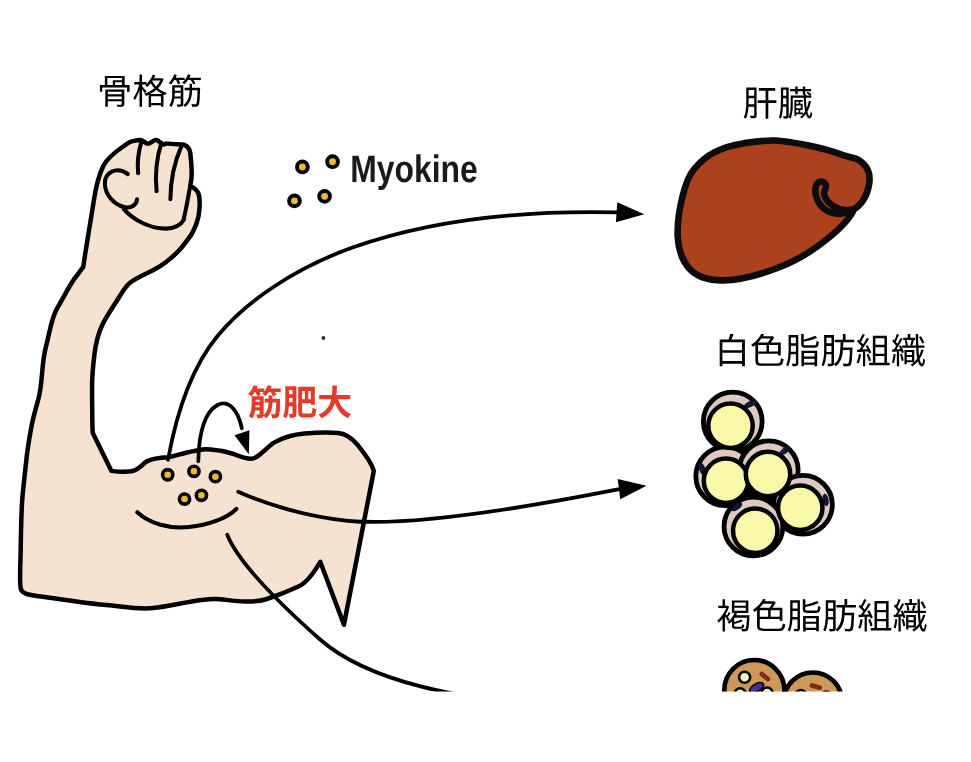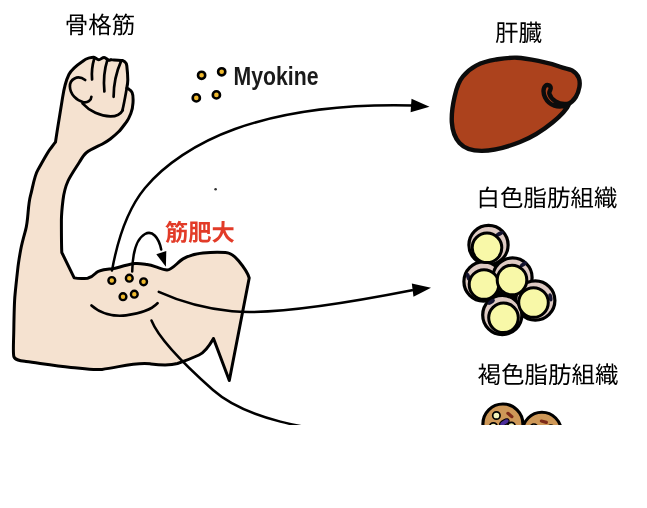--- a/index.html
+++ b/index.html
@@ -1,15 +1,15 @@
 <!DOCTYPE html>
 <html><head><meta charset="utf-8">
 <style>
 html,body{margin:0;padding:0;background:#fff;}
-#c{position:relative;width:647px;height:425px;overflow:hidden;font-family:"Liberation Sans",sans-serif;}
+#c{position:relative;width:647px;height:425px;overflow:hidden;font-family:"Liberation Sans",sans-serif;margin-top:36px;}
 </style></head>
 <body>
 <div id="c">
 <svg width="647" height="508" viewBox="0 0 647 508">
 <rect width="647" height="508" fill="#fff"></rect>
 <path d="M55.5,142 C57.5,128 60.5,111 62.5,98 C64,88 65.5,81.5 68.9,74.5 C71.5,69.5 76.2,65.7 82.4,61.5 C84,60.2 86.2,58.6 88.5,58.1 C90.3,57.7 92.5,57.1 93.7,57.3 C95.6,57.6 96.9,59.7 98.7,59.8 C100.4,59.9 102.3,57.3 104.1,57.4 C106,57.5 106.9,59.8 108.4,60.2 C109.9,60.6 110.5,59.4 111.3,59.6 C115,60.3 119.5,60.1 122.7,60.5 L124.7,61.7 C126.2,63 126.6,64 126.8,65.7 C127.3,70 127.8,76 127.8,80.1 C127.8,83 127.3,85.7 126.8,88.1 L128.9,89.2 C130.3,90 131.4,90.9 132.1,92.5 C133.4,95.5 133.2,99.5 133,102.9 C132.8,106.5 132.2,110 130.9,113.2 C129.8,115.9 128.6,119.2 126.8,121.5 C124.4,124.6 121.5,128.9 118.6,131.8 C116.2,134.2 113,136.9 110.3,139 C107.7,141 104.8,142.7 102,144.2 C96.5,147 90.5,149.5 86.3,152.8 C83.8,154.8 81.5,158.7 79.8,161.5 C76.8,166.4 70.5,175.5 68,181 C65.5,186.5 63.8,193.5 63,200 C62.2,206.5 61.5,213 61.4,220 C61.4,232 61.4,245 61.8,252.5 L74.2,277.9 C77,278.5 84.5,278.6 87.6,278.2 C90.5,277.5 93.5,275.5 96.3,272.7 C99,270.3 104,269.6 107.5,269.2 C109,269 110.5,268.9 112,268.8 C116,268.3 120.5,266.6 124,265.8 C128.5,264.7 131.5,264 135,263.6 C139,263.2 143.3,264 147,264.5 C150,264.9 153,265.8 156,266.8 C159.5,268 163.5,269.7 167,269.9 C172,270.2 178,261.7 183,258.9 C189,255.5 196.5,253.6 203,253 C210,252.4 218.5,252.2 225.4,252.6 C230.5,252.9 235,256.5 238.3,260.5 C242.5,265.6 247.5,271.5 249.2,278 L229.3,380.5 L213.5,338.5 C209.5,345.5 204.5,352.5 199,355 C191.5,358.4 183.5,361.5 177.5,363.5 C168,366.2 158,364.8 150,363.8 C135,361.8 118,367.6 102,369.4 C91.5,370.4 81.5,368.3 71,367.4 C56,366.1 41,363.5 26,361.5 C21,360.8 15,360.3 13.9,356.7 C12.8,353 13.6,343 13.8,330 C14,317 14.3,302 15,295 C15.8,286.5 16.8,277.5 17.7,269.4 C18.4,262.6 19.6,255.8 20.7,249.7 C21.9,243 23.8,236.5 25.6,230 C28.6,219.2 27.5,206.5 30.6,195.2 C32.6,188 34.3,175.6 38.1,169.5 C41.6,163.8 47,152.8 50.6,148.5 C52.2,146.6 53.8,144 55.5,142 Z" fill="#f5e2d0" stroke="#000" stroke-width="3" stroke-linejoin="round"></path>
 <path d="M85.2,80 C77.5,74.4 69.7,79.2 69.9,86.5 C70.1,94.2 76.5,100.8 83.5,102.2 C87.5,103 91.2,100.5 91.4,96.8" fill="none" stroke="#000" stroke-width="2.7" stroke-linecap="round"></path>
 <path d="M82.5,103.4 C89.5,111.2 100.5,116.4 110.6,116.4 C116,116.4 120.4,114.3 122.8,110.2" fill="none" stroke="#000" stroke-width="2.7" stroke-linecap="round"></path>
 <path d="M94.2,58.6 C92.2,65.5 91.4,72.5 92.1,79.5" fill="none" stroke="#000" stroke-width="2.7" stroke-linecap="round"></path>
 <path d="M107.6,59.2 C104.6,68.5 103.3,80.5 104.4,91.5" fill="none" stroke="#000" stroke-width="2.7" stroke-linecap="round"></path>

